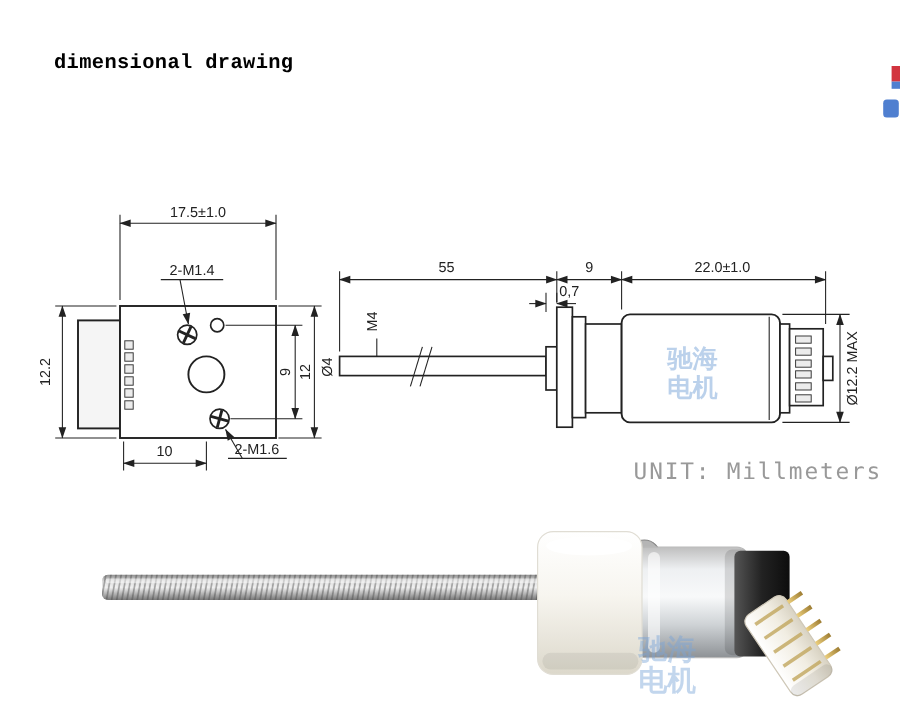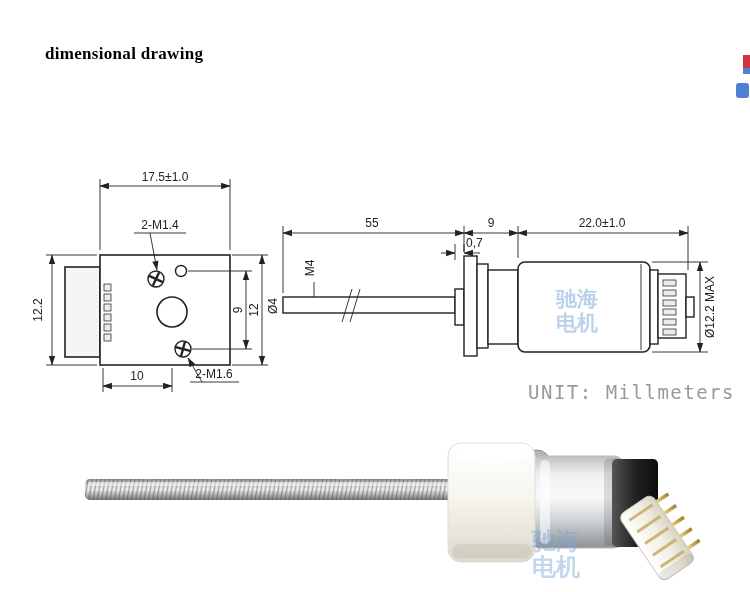--- a/index.html
+++ b/index.html
@@ -1,19 +1,19 @@
 <!DOCTYPE html>
 <html><head>
 <meta charset="utf-8">
 <style>
   html,body{margin:0;padding:0;background:#fff;}
   .page{position:relative;width:750px;height:592px;background:#ffffff;overflow:hidden;
         font-family:"Liberation Sans",sans-serif;}
   .title{position:absolute;left:45px;top:44px;margin:0;font-size:17px;font-weight:bold;
-         color:#000;letter-spacing:.3px;font-family:Liberation Serif, serif;}
+         color:#000;letter-spacing:.3px;font-family:Liberation Mono, monospace;}
   .mark-red{position:absolute;right:0;top:55px;width:7px;height:13px;background:#d2343f;}
   .mark-red-blue{position:absolute;right:0;top:68px;width:7px;height:6px;background:#4f7fd0;}
   .mark-blue{position:absolute;right:1px;top:83px;width:13px;height:15px;background:#4f7fd0;border-radius:3px;}
   svg{position:absolute;left:0;top:0;}
   .part{fill:#ffffff;stroke:#222222;stroke-width:1.6;}
   .part-thin{fill:#ffffff;stroke:#222222;stroke-width:1.4;}
   .body-left{fill:#f5f5f5;stroke:#222222;stroke-width:1.6;}
   .pin{fill:#ececec;stroke:#333333;stroke-width:.8;}
   .thin{stroke:#222222;stroke-width:.9;fill:none;}
   .dimline{stroke:#222222;stroke-width:.9;fill:none;}

